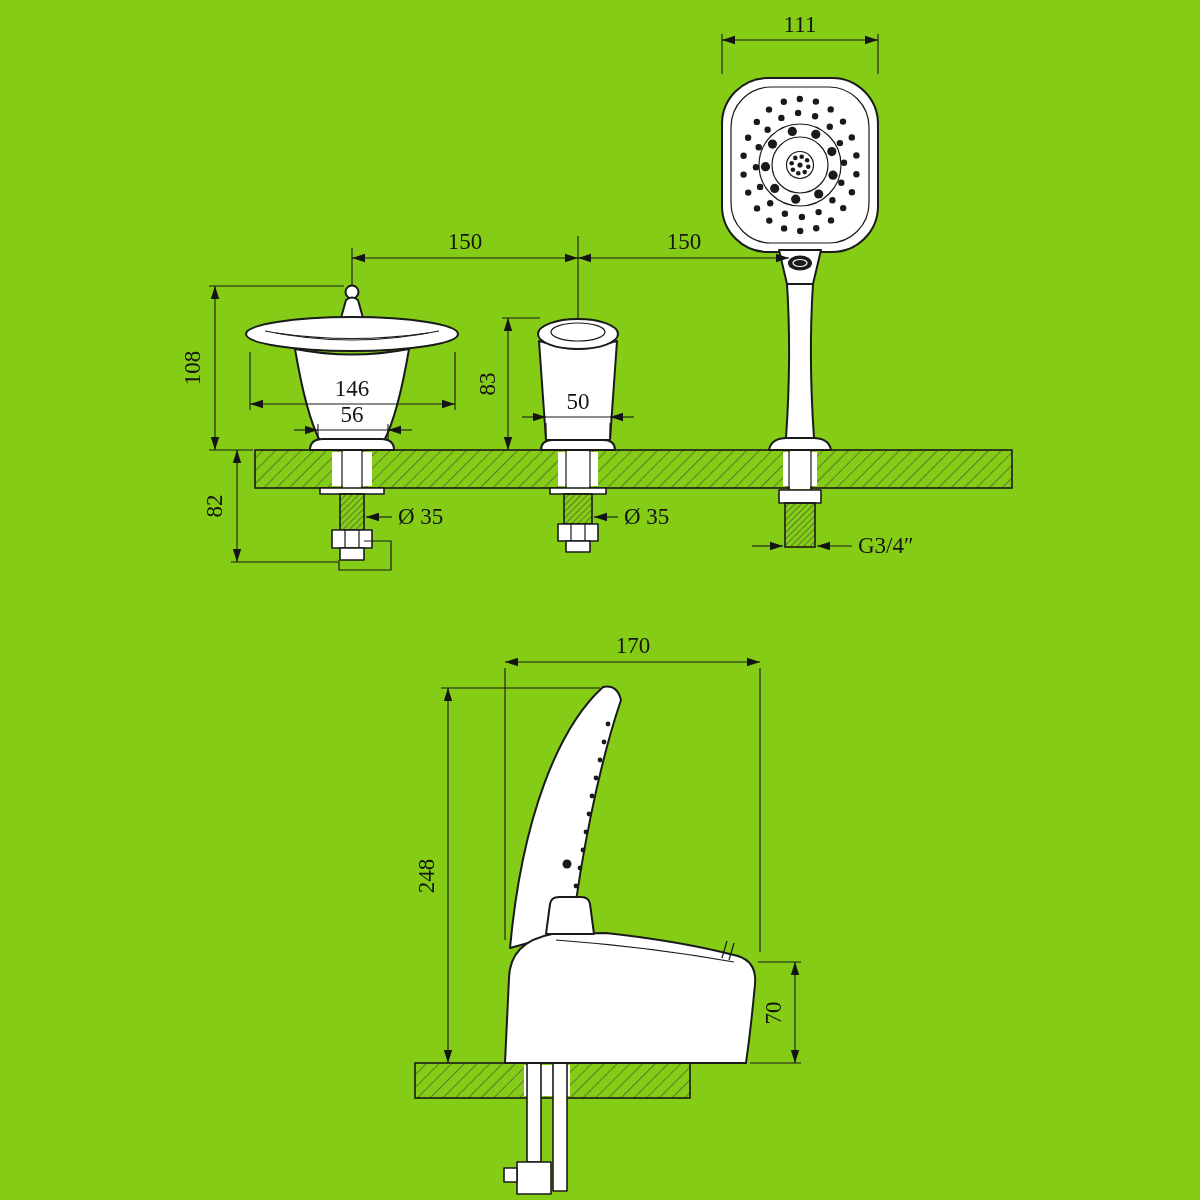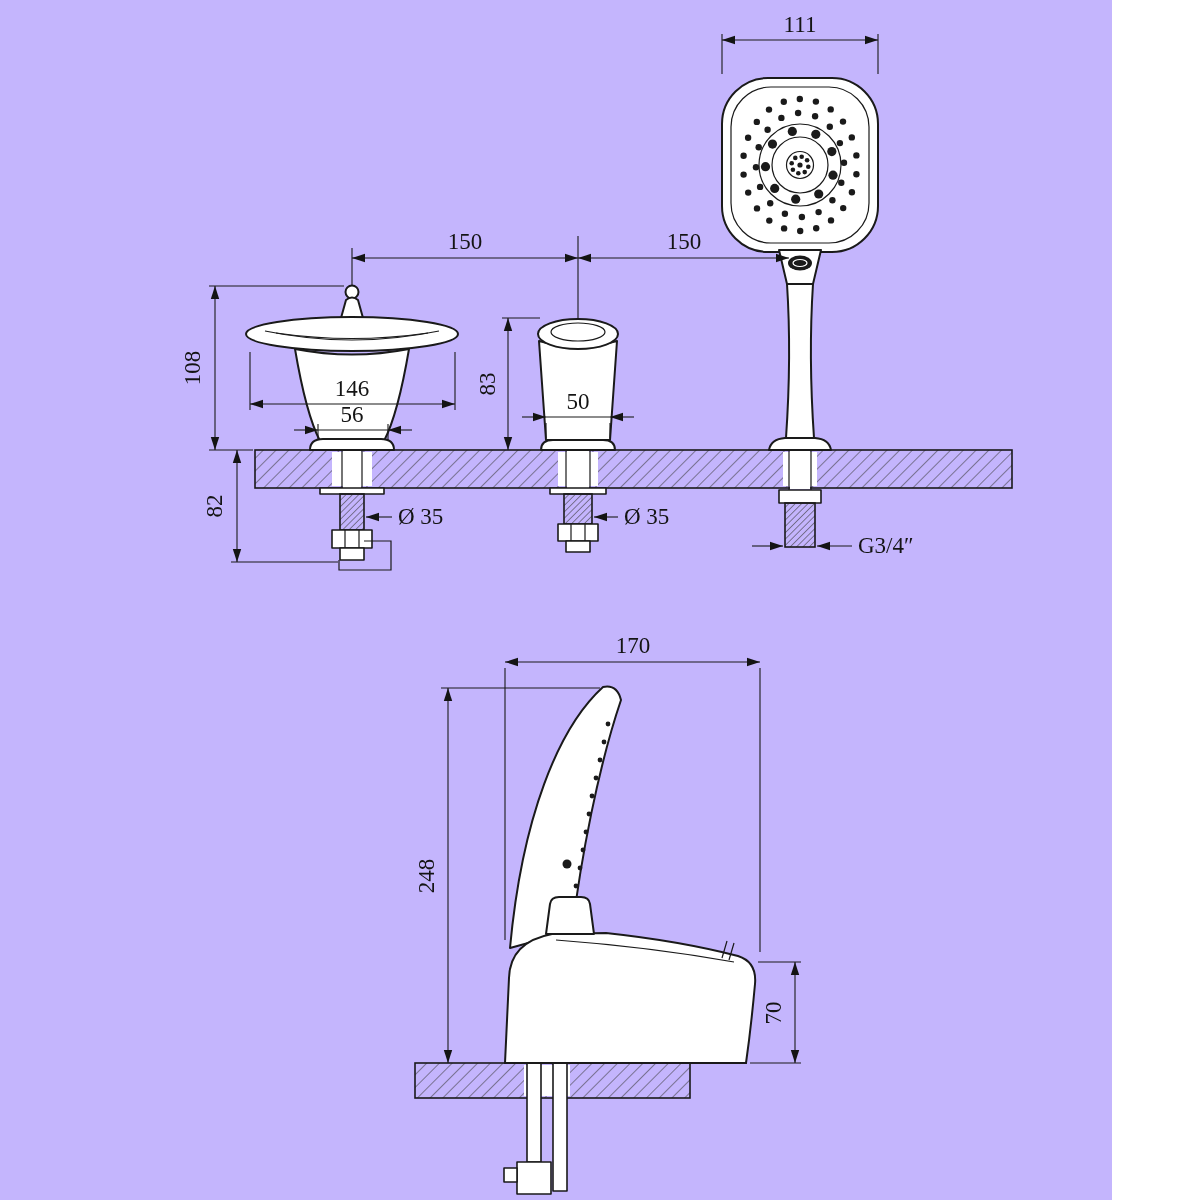--- a/index.html
+++ b/index.html
@@ -1,16 +1,16 @@
 <!DOCTYPE html>
 <html><head>
 <meta charset="utf-8">
 <style>
   html,body{margin:0;padding:0;background:#fff;}
-  .page{width:1112px;height:1200px;background:#c4b5fd;position:relative;overflow:hidden;}
+  .page{width:1200px;height:1200px;background:#84cc16;position:relative;overflow:hidden;}
   
   .o  {fill:#fff;stroke:#1a1a1a;stroke-width:2;stroke-linejoin:round;}
   .o2 {fill:#fff;stroke:#1a1a1a;stroke-width:1.6;stroke-linejoin:round;}
   .ln {fill:none;stroke:#1a1a1a;stroke-width:2;stroke-linecap:round;}
   .tn {fill:none;stroke:#1a1a1a;stroke-width:1.2;}
   .dm {fill:none;stroke:#1a1a1a;stroke-width:1.1;}
   .dk {fill:#1a1a1a;stroke:none;}
   .wr {fill:#fff;stroke:none;}
   .decko{fill:url(#hatch);stroke:#1a1a1a;stroke-width:1.6;}
   .thr{fill:url(#thread);stroke:#1a1a1a;stroke-width:1.6;}

